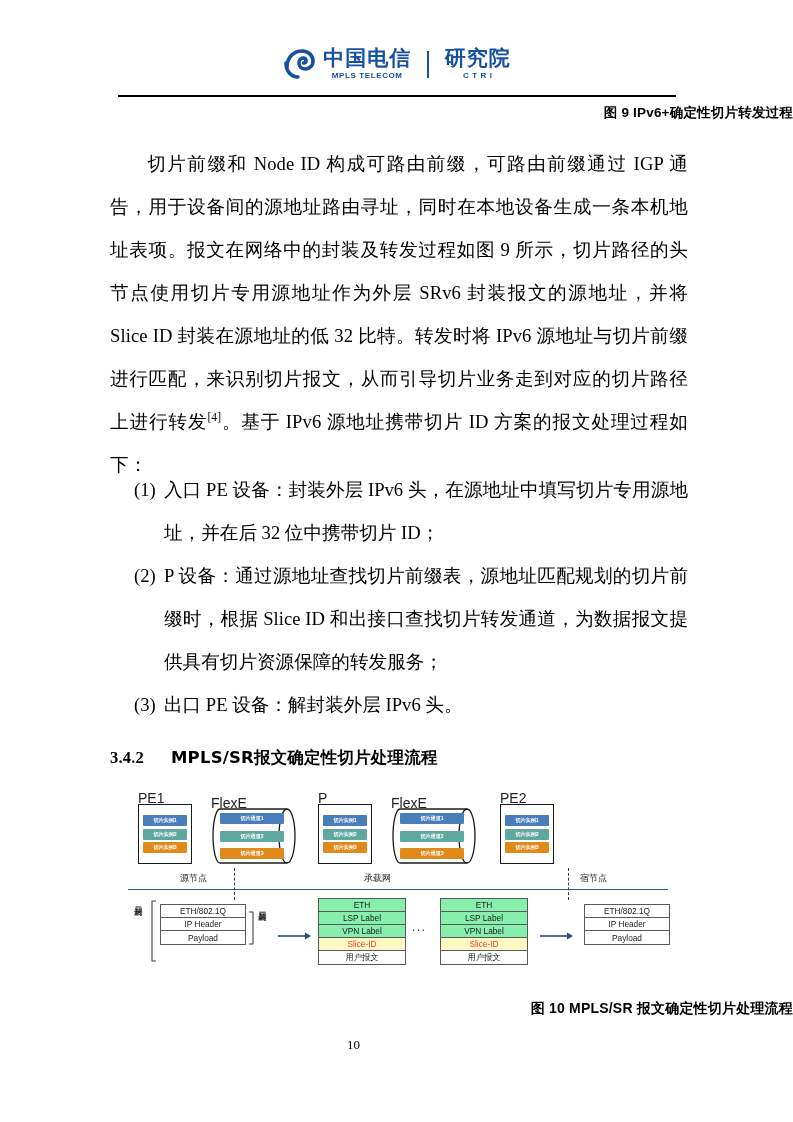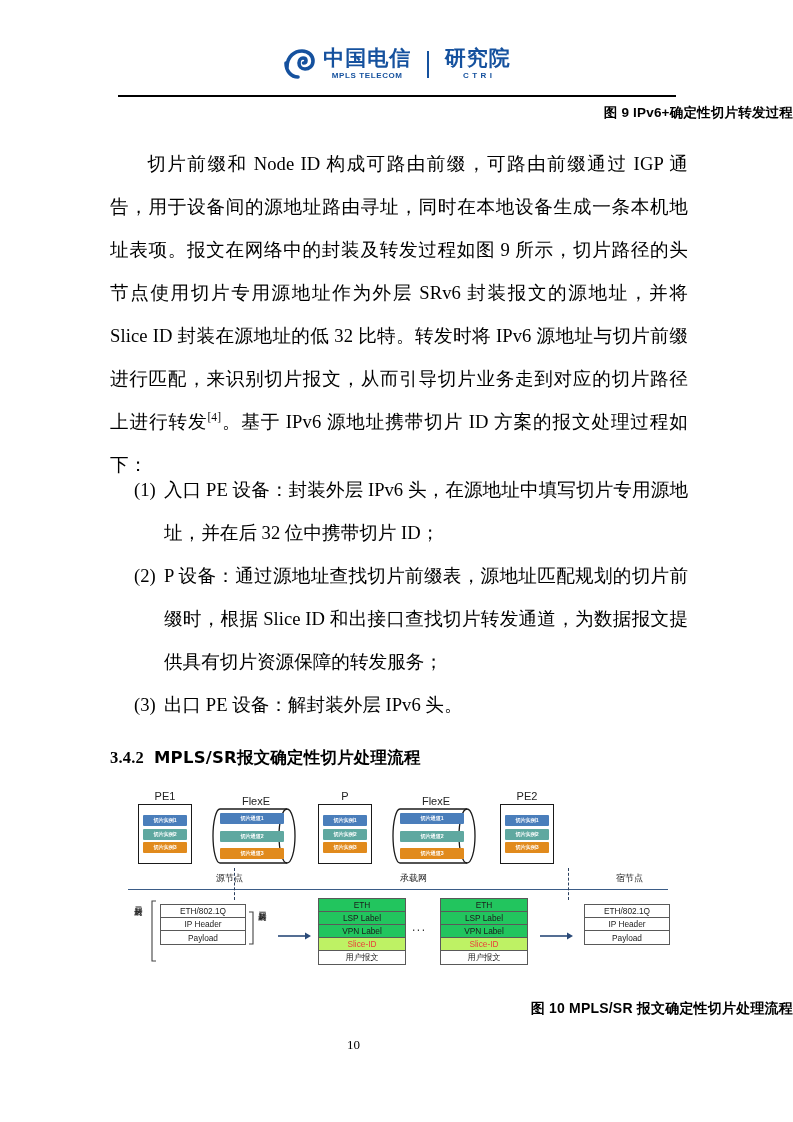--- a/index.html
+++ b/index.html
@@ -136,37 +136,37 @@
   
   .section-heading {
     position: absolute;
     left: 110px;
     top: 747px;
     font-family: "DejaVu Sans", sans-serif;
     font-weight: 700;
     font-size: 16.5px;
     letter-spacing: 0.2px;
   }
-  .section-heading .num { margin-right: 10px; font-family: "Liberation Serif", serif; }
+  .section-heading .num { margin-right: 27px; font-family: "Liberation Serif", serif; }
 
   
   .diagram {
     position: absolute;
     left: 128px;
     top: 790px;
     width: 540px;
     height: 200px;
     font-family: "Liberation Sans", "DejaVu Sans", sans-serif;
   }
 
   .node-label {
     position: absolute;
-    font-size: 11px;
+    font-size: 14px;
     color: #222;
-    text-align: center;
+    text-align: left;
     white-space: nowrap;
   }
 
   .node-box {
     position: absolute;
     border: 1.4px solid #1a1a1a;
     background: #ffffff;
     box-sizing: border-box;
     display: flex;
     flex-direction: column;
@@ -224,21 +224,20 @@
   .base-line {
     position: absolute;
     height: 0;
     border-top: 1.5px solid #3b5c87;
   }
   .zone-label {
     position: absolute;
     font-size: 9px;
     color: #222;
     white-space: nowrap;
-    margin-left: 36px;
   }
 
   
   .stack {
     position: absolute;
     border: 1.1px solid #595959;
     box-sizing: border-box;
     background: #ffffff;
   }
   .stack-row {
@@ -246,22 +245,22 @@
     box-sizing: border-box;
     border-bottom: 1.1px solid #595959;
     display: flex;
     align-items: center;
     justify-content: center;
     font-size: 8.3px;
     color: #1a1a1a;
     white-space: nowrap;
   }
   .stack-row:last-child { border-bottom: none; }
-  .stack-row.grey { background: #22c55e; }
-  .stack-row.red { color: #e8413a; background: #bef264; }
+  .stack-row.grey { background: #86efac; }
+  .stack-row.red { color: #e8413a; background: #fef9c3; }
 
   .vlabel {
     position: absolute;
     font-size: 8.4px;
     color: #1a1a1a;
     writing-mode: vertical-rl;
     text-orientation: upright;
     letter-spacing: 0.5px;
     white-space: nowrap;
     line-height: 1;

